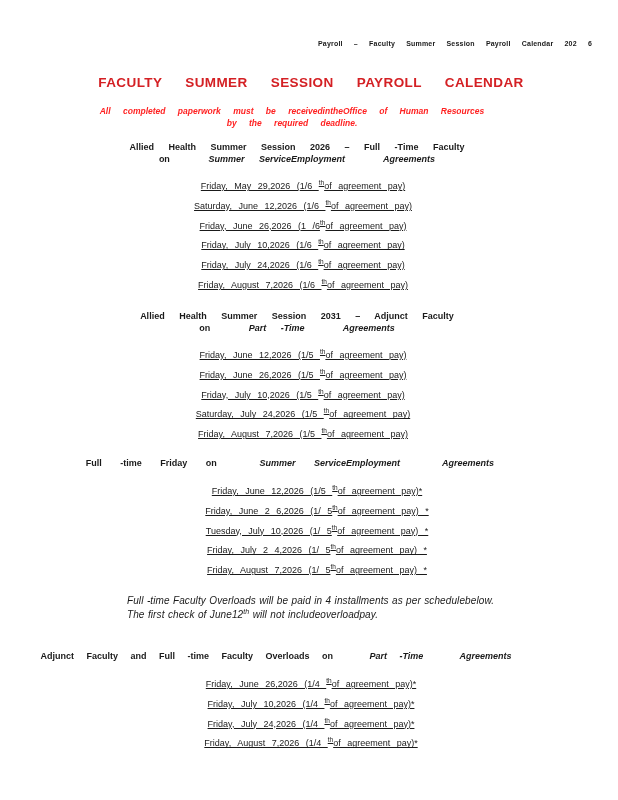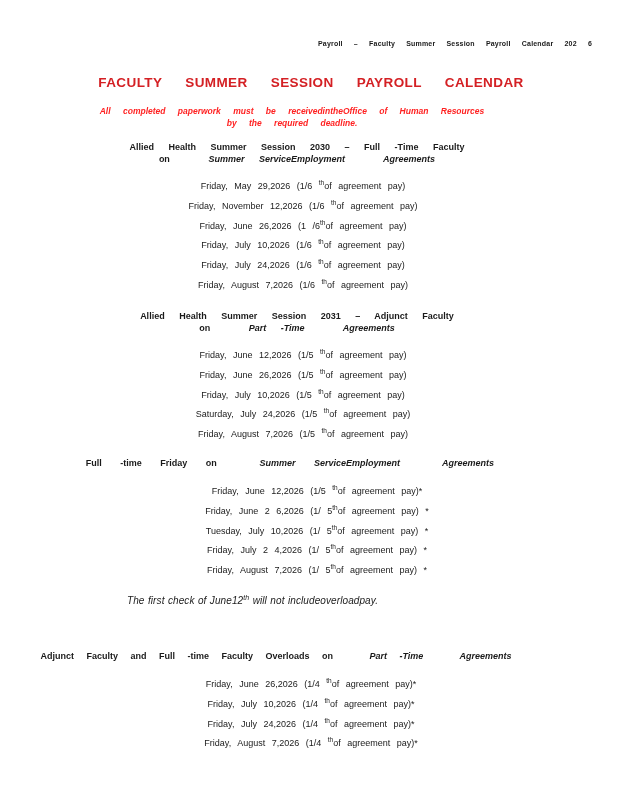--- a/index.html
+++ b/index.html
@@ -27,21 +27,21 @@
   }
   .heading { font-size:9px; font-weight:bold; line-height:12.3px; }
   .h1 { top:141px; left:-12px; word-spacing:12px; }
   .h2 { top:310px; left:-12px; word-spacing:12px; }
   .h3 { top:457px; left:-19px; word-spacing:16px; }
   .h4 { top:650px; left:-33px; word-spacing:10px; }
   .it { font-style:italic;margin-left:24px; }
 
   .dates { font-size:9px; }
   .dateline { line-height:19.8px; white-space:pre-wrap; word-spacing:4px; }
-  .dateline span { white-space:pre-wrap; }
+  .dateline span { white-space:pre-wrap;text-decoration:underline; }
   .d1 { top:177px; left:-6px; }
   .d2 { top:346px; left:-6px; }
   .d3 { top:482px; left:8px; }
   .d4 { top:675px; left:2px; }
 
   .sup { font-size:6.5px; vertical-align:super; line-height:0; }
 
   .note {
     top:594px; left:127px; width:404px; text-align:left;
     font-size:10px; font-style:italic; line-height:14.2px;
@@ -58,26 +58,26 @@
 
   <div class="abs title">FACULTY SUMMER SESSION PAYROLL CALENDAR</div>
 
   <div class="abs notice">
     <div>All completed paperwork must be receivedintheOffice of Human Resources</div>
     <div>by the required deadline.</div>
   </div>
 
   <section>
     <div class="abs heading h1">
-        <div><span>Allied Health Summer Session 2030 – Full -Time Faculty</span></div>
+        <div><span>Allied Health Summer Session 2026 – Full -Time Faculty</span></div>
         <div><span>on </span><span class="it">Summer ServiceEmployment</span><span class="it"> Agreements</span></div>
       </div>
     <div class="abs dates d1">
         <div class="dateline"><span>Friday, May 29,2026 (1/6 </span><span class="sup">th</span><span>of agreement pay)</span></div>
-        <div class="dateline"><span>Friday, November 12,2026 (1/6 </span><span class="sup">th</span><span>of agreement pay)</span></div>
+        <div class="dateline"><span>Saturday, June 12,2026 (1/6 </span><span class="sup">th</span><span>of agreement pay)</span></div>
         <div class="dateline"><span>Friday, June 26,2026 (1 /6</span><span class="sup">th</span><span>of agreement pay)</span></div>
         <div class="dateline"><span>Friday, July 10,2026 (1/6 </span><span class="sup">th</span><span>of agreement pay)</span></div>
         <div class="dateline"><span>Friday, July 24,2026 (1/6 </span><span class="sup">th</span><span>of agreement pay)</span></div>
         <div class="dateline"><span>Friday, August 7,2026 (1/6 </span><span class="sup">th</span><span>of agreement pay)</span></div>
       </div>
   </section>
 
   <section>
     <div class="abs heading h2">
         <div><span>Allied Health Summer Session 2031 – Adjunct Faculty</span></div>
@@ -111,16 +111,17 @@
       </div>
     <div class="abs dates d4">
         <div class="dateline"><span>Friday, June 26,2026 (1/4 </span><span class="sup">th</span><span>of agreement pay)*</span></div>
         <div class="dateline"><span>Friday, July 10,2026 (1/4 </span><span class="sup">th</span><span>of agreement pay)*</span></div>
         <div class="dateline"><span>Friday, July 24,2026 (1/4 </span><span class="sup">th</span><span>of agreement pay)*</span></div>
         <div class="dateline"><span>Friday, August 7,2026 (1/4 </span><span class="sup">th</span><span>of agreement pay)*</span></div>
       </div>
   </section>
 
   <div class="abs note">
+      <div class="noteline"><span>Full -time Faculty Overloads will be paid in 4 installments as per schedulebelow.</span></div>
       <div class="noteline"><span>The first check of June12</span><span class="sup">th</span><span> will not includeoverloadpay.</span></div>
     </div>
 
 </div>
 
 </body></html>

